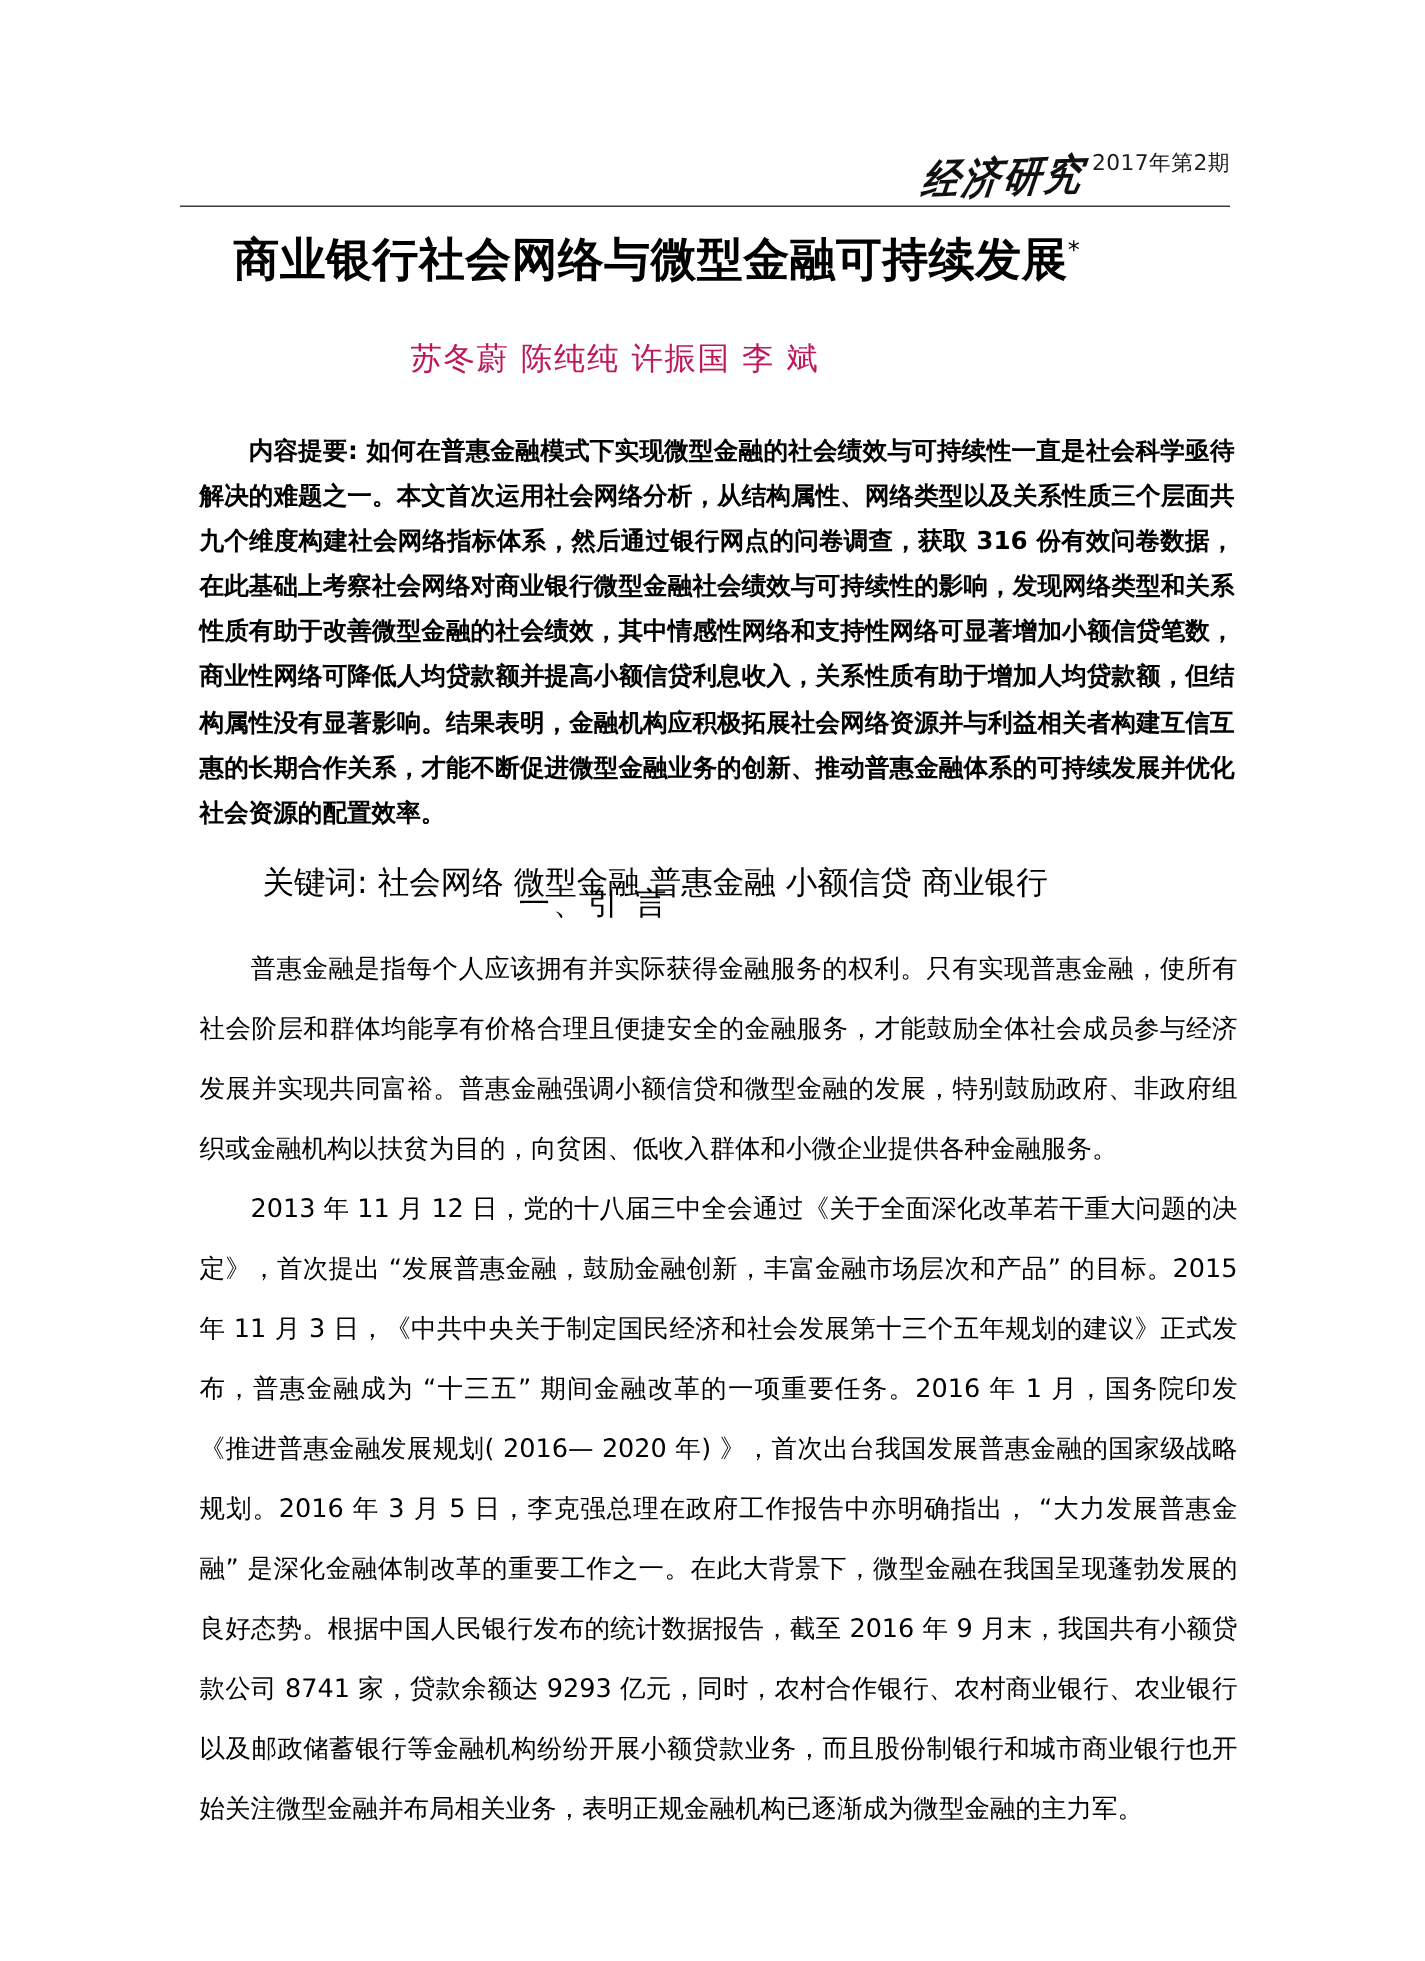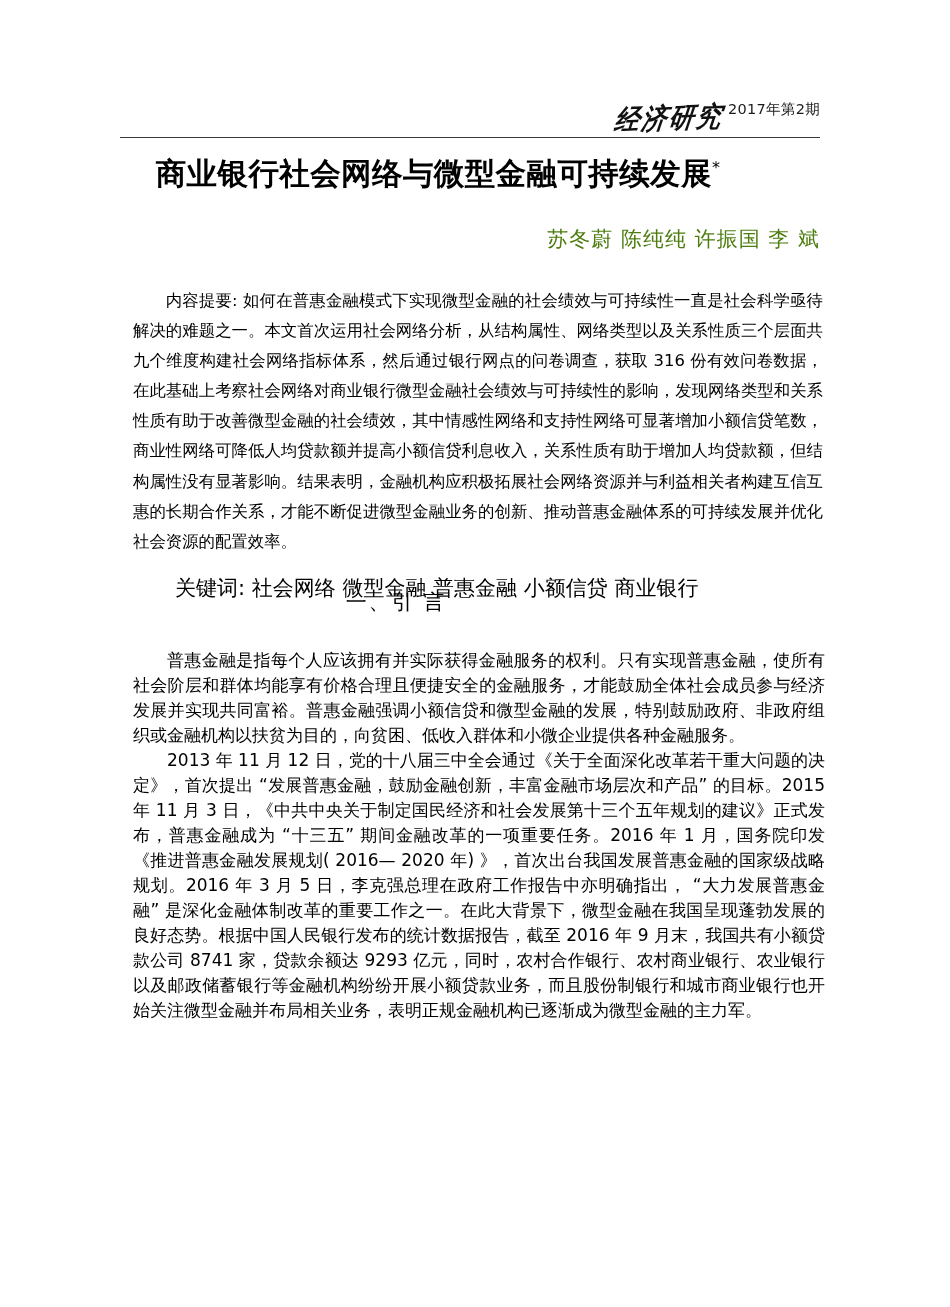--- a/index.html
+++ b/index.html
@@ -79,40 +79,40 @@
     font-weight: 400;
     line-height: 0;
   }
 
   
   .authors {
     position: absolute;
     left: 0;
     top: 225px;
     width: 820px;
-    text-align: right;
+    text-align: center;
     font-size: 21px;
     font-weight: 400;
     letter-spacing: 1px;
-    color: #4d7c0f;
+    color: #be185d;
   }
 
   
   .abstract-block {
     position: absolute;
     left: 133px;
     top: 286px;
     width: 690px;
     font-size: 16.4px;
     line-height: 30.1px;
     text-align: justify;
     text-justify: inter-ideograph;
     color: #000;
   }
-  .abstract-body { text-indent: 2em; }
+  .abstract-body { text-indent: 2em; font-weight: bold; }
   .keywords {
     margin-top: 16px;
     text-indent: 2em;
     font-size: 21px;
     line-height: 30.1px;
   }
 
   
   .section-heading {
     position: absolute;
@@ -123,24 +123,24 @@
     font-size: 21px;
     font-weight: 400;
     letter-spacing: 2px;
     color: #000;
   }
 
   
   .body-block {
     position: absolute;
     left: 133px;
-    top: 648px;
+    top: 626px;
     width: 692px;
     font-size: 17px;
-    line-height: 25px;
+    line-height: 40px;
     text-align: justify;
     text-justify: inter-ideograph;
     color: #000;
   }
   .body-block p {
     margin: 0;
     text-indent: 2em;
   }
 </style>
 </head>

